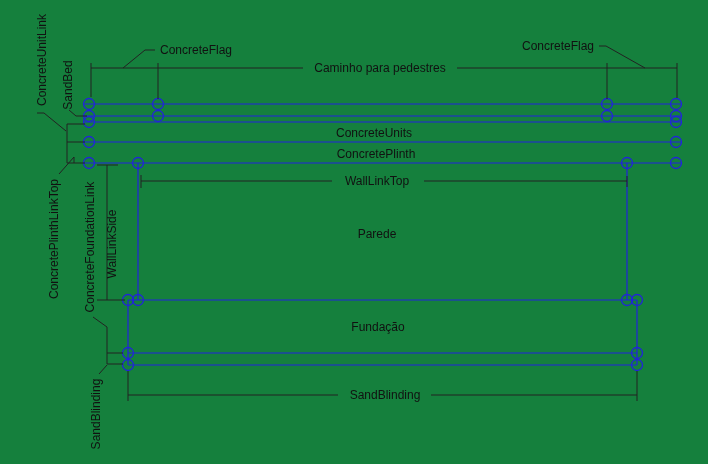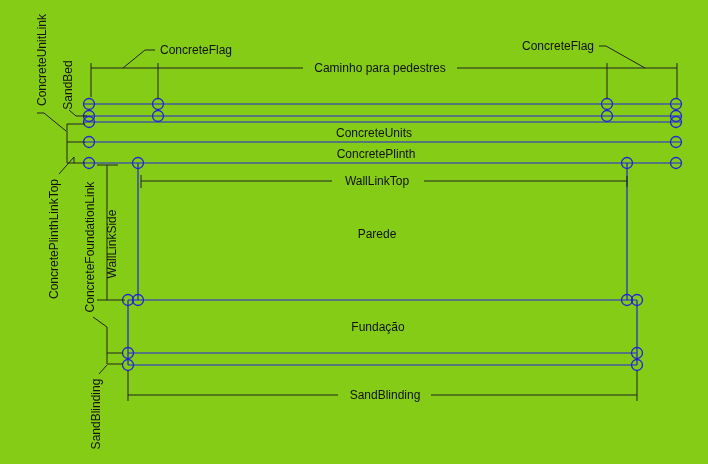--- a/index.html
+++ b/index.html
@@ -1,19 +1,19 @@
 <!DOCTYPE html>
 <html><head>
 <meta charset="utf-8">
 <style>
   html,body{margin:0;padding:0;background:#fff;}
   #canvas{
     position:relative;
     width:708px;height:464px;
-    background:#84cc16;
+    background:#15803d;
     font-family:"Liberation Sans", sans-serif;
     overflow:hidden;
   }
   svg text{
     font-family:"Liberation Sans", sans-serif;
     font-size:12px;
     fill:#111;
   }
 </style>
 </head>

